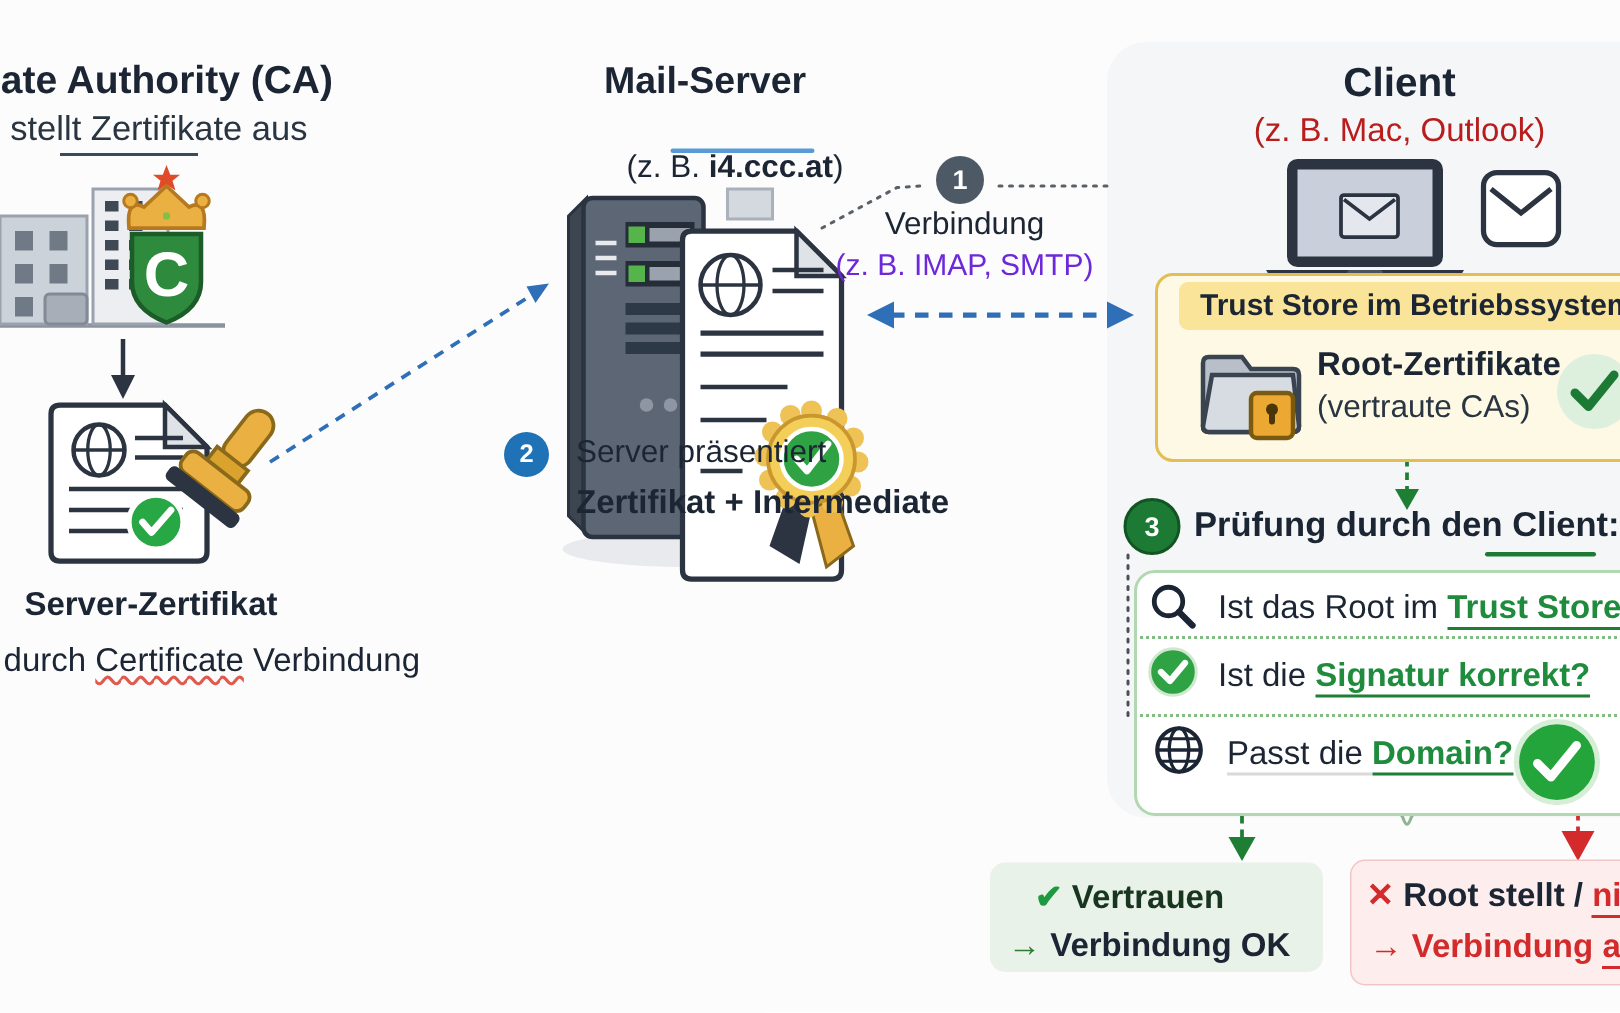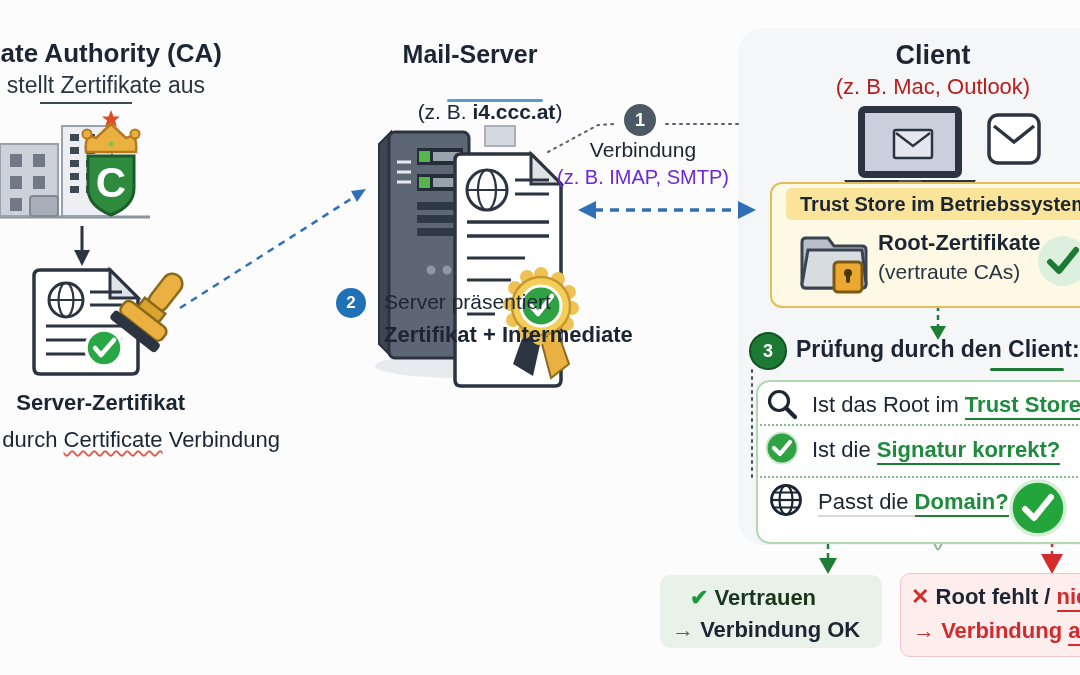--- a/index.html
+++ b/index.html
@@ -288,21 +288,21 @@
     </div>
     <div class="abs nw b" style="left:12px;top:42px;font-size:22px;color:#1b2533;">
       <span style="color:#2e7d32;font-weight:normal;">→</span>
       <span>Verbindung OK</span>
     </div>
   </div>
 
   <div class="abs failbox" style="left:900px;top:573px;width:212px;height:82px;">
     <div class="abs nw b" style="left:10px;top:10px;font-size:22px;">
       <span class="red">✕</span>
-      <span>Root fehlt / </span><span class="red red-u">nicht vertraut</span>
+      <span>Root stellt / </span><span class="red red-u">nicht vertraut</span>
     </div>
     <div class="abs nw b red" style="left:12px;top:44px;font-size:22px;">
       <span style="font-weight:normal;">→</span>
       <span>Verbindung </span><span class="red-u">abgelehnt</span>
     </div>
   </div>
 
 </div>
 
 </body></html>

